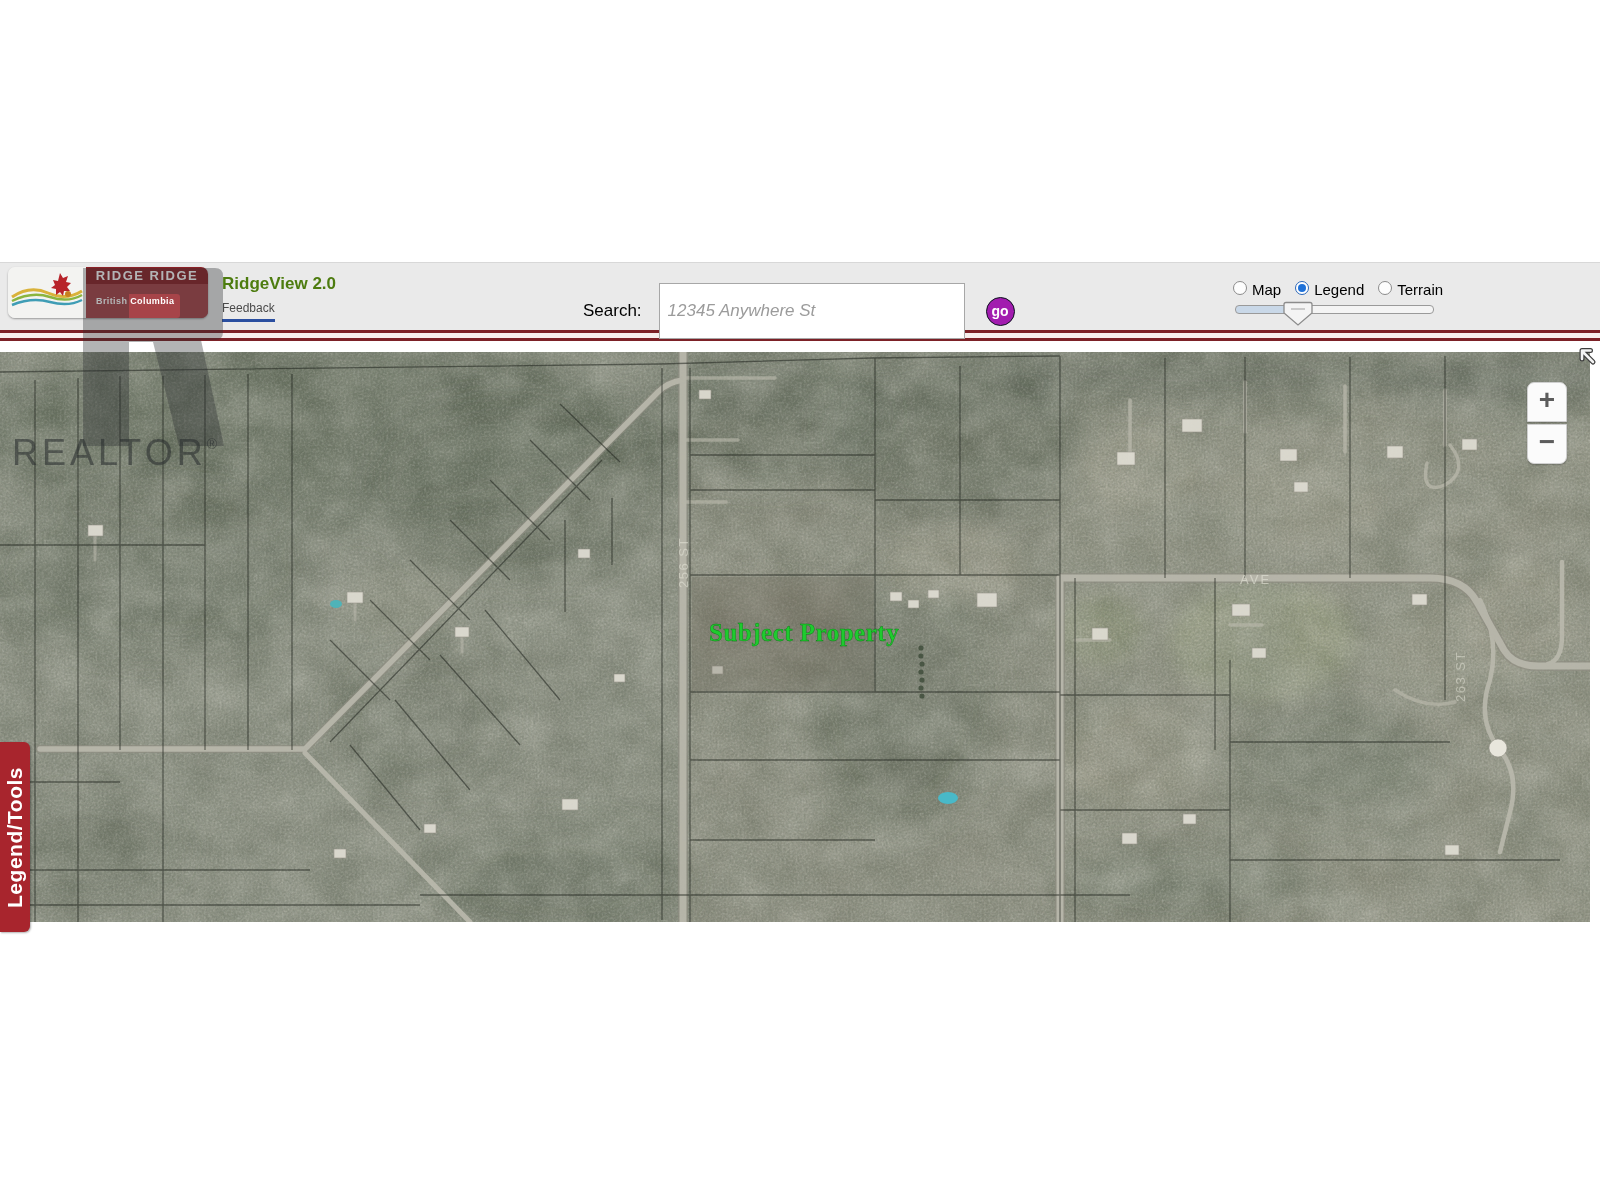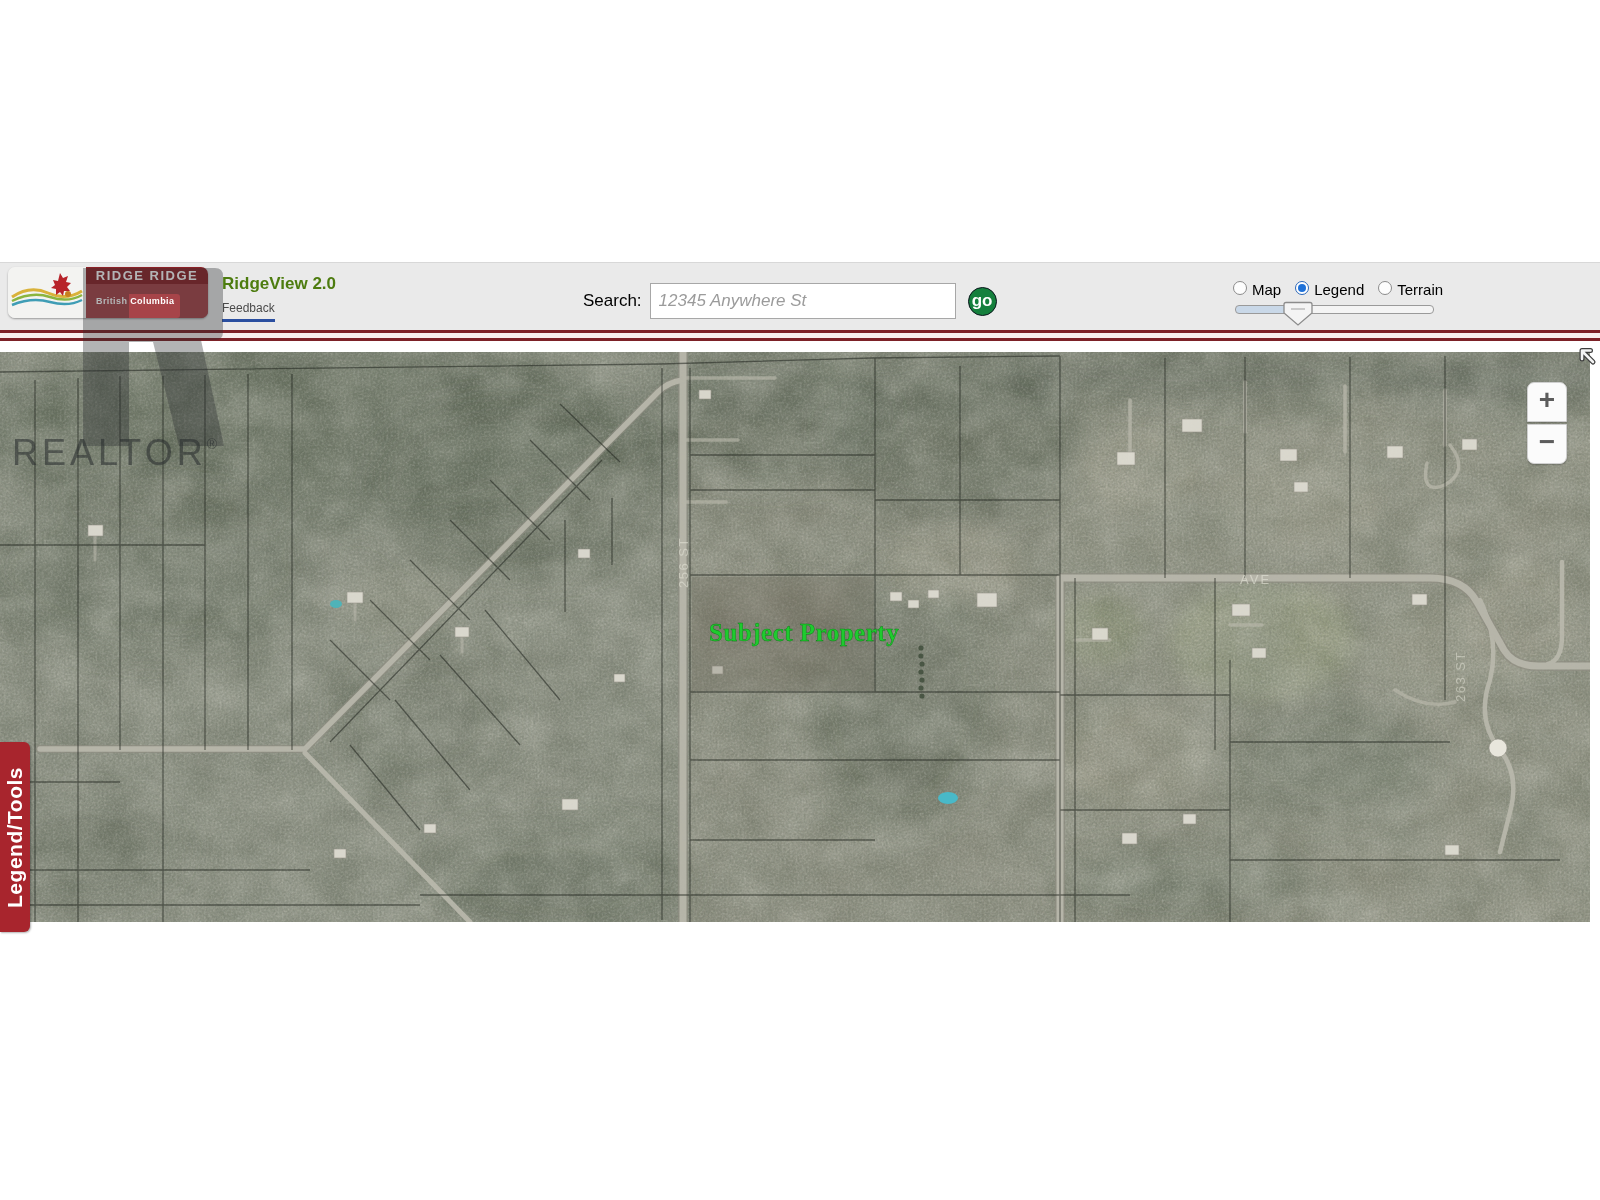--- a/index.html
+++ b/index.html
@@ -30,31 +30,31 @@
   .logo-sub{
     height:34px;background:#a74449;display:flex;align-items:center;
     padding-left:10px;color:#fff;font-weight:bold;font-size:9px;letter-spacing:.4px;
   }
   .app-title{position:absolute;left:222px;top:274px;font-size:17px;font-weight:bold;color:#4d7c0f;z-index:3;}
   .feedback{
     position:absolute;left:222px;top:301px;font-size:12px;color:#4a4a4a;z-index:3;
     padding-bottom:4px;border-bottom:3px solid #2b4fa0;cursor:pointer;
   }
 
-  .search-wrap{position:absolute;left:583px;top:283px;display:flex;align-items:center;z-index:3;}
+  .search-wrap{position:absolute;left:583px;top:283px;display:flex;align-items:center;z-index:3;gap:9px;}
   .search-label{font-size:17px;color:#000;margin-right:8px;}
   .search-input{
     width:288px;height:26px;border:1px solid #a7a7a7;background:#fff;
-    font-size:17px;padding:4px 8px;font-family:"Liberation Sans",sans-serif;color:#333;
+    font-size:17px;padding:14px 8px;font-family:"Liberation Sans",sans-serif;color:#333;
   }
   .search-input::placeholder{color:#9b9b9b;font-style:italic;}
   .go-btn{
     margin-left:12px;width:27px;height:27px;border-radius:50%;
-    background:#15803d;border:1px solid #0b151d;color:#fff;
-    font-size:17px;font-weight:bold;display:flex;align-items:center;justify-content:center;
+    background:#a21caf;border:1px solid #0b151d;color:#fff;
+    font-size:14px;font-weight:bold;display:flex;align-items:center;justify-content:center;
     cursor:pointer;
     text-align:center;
   }
 
   .layers{position:absolute;left:1233px;top:281px;display:flex;align-items:center;z-index:3;font-size:15px;color:#000;}
   .layer-item{display:flex;align-items:flex-start;margin-right:14px;cursor:pointer;}
   .radio{
     width:14px;height:14px;border-radius:50%;background:#fdfdfd;
     border:1px solid #8b8b8b;margin-right:5px;box-sizing:border-box;position:relative;
   }

